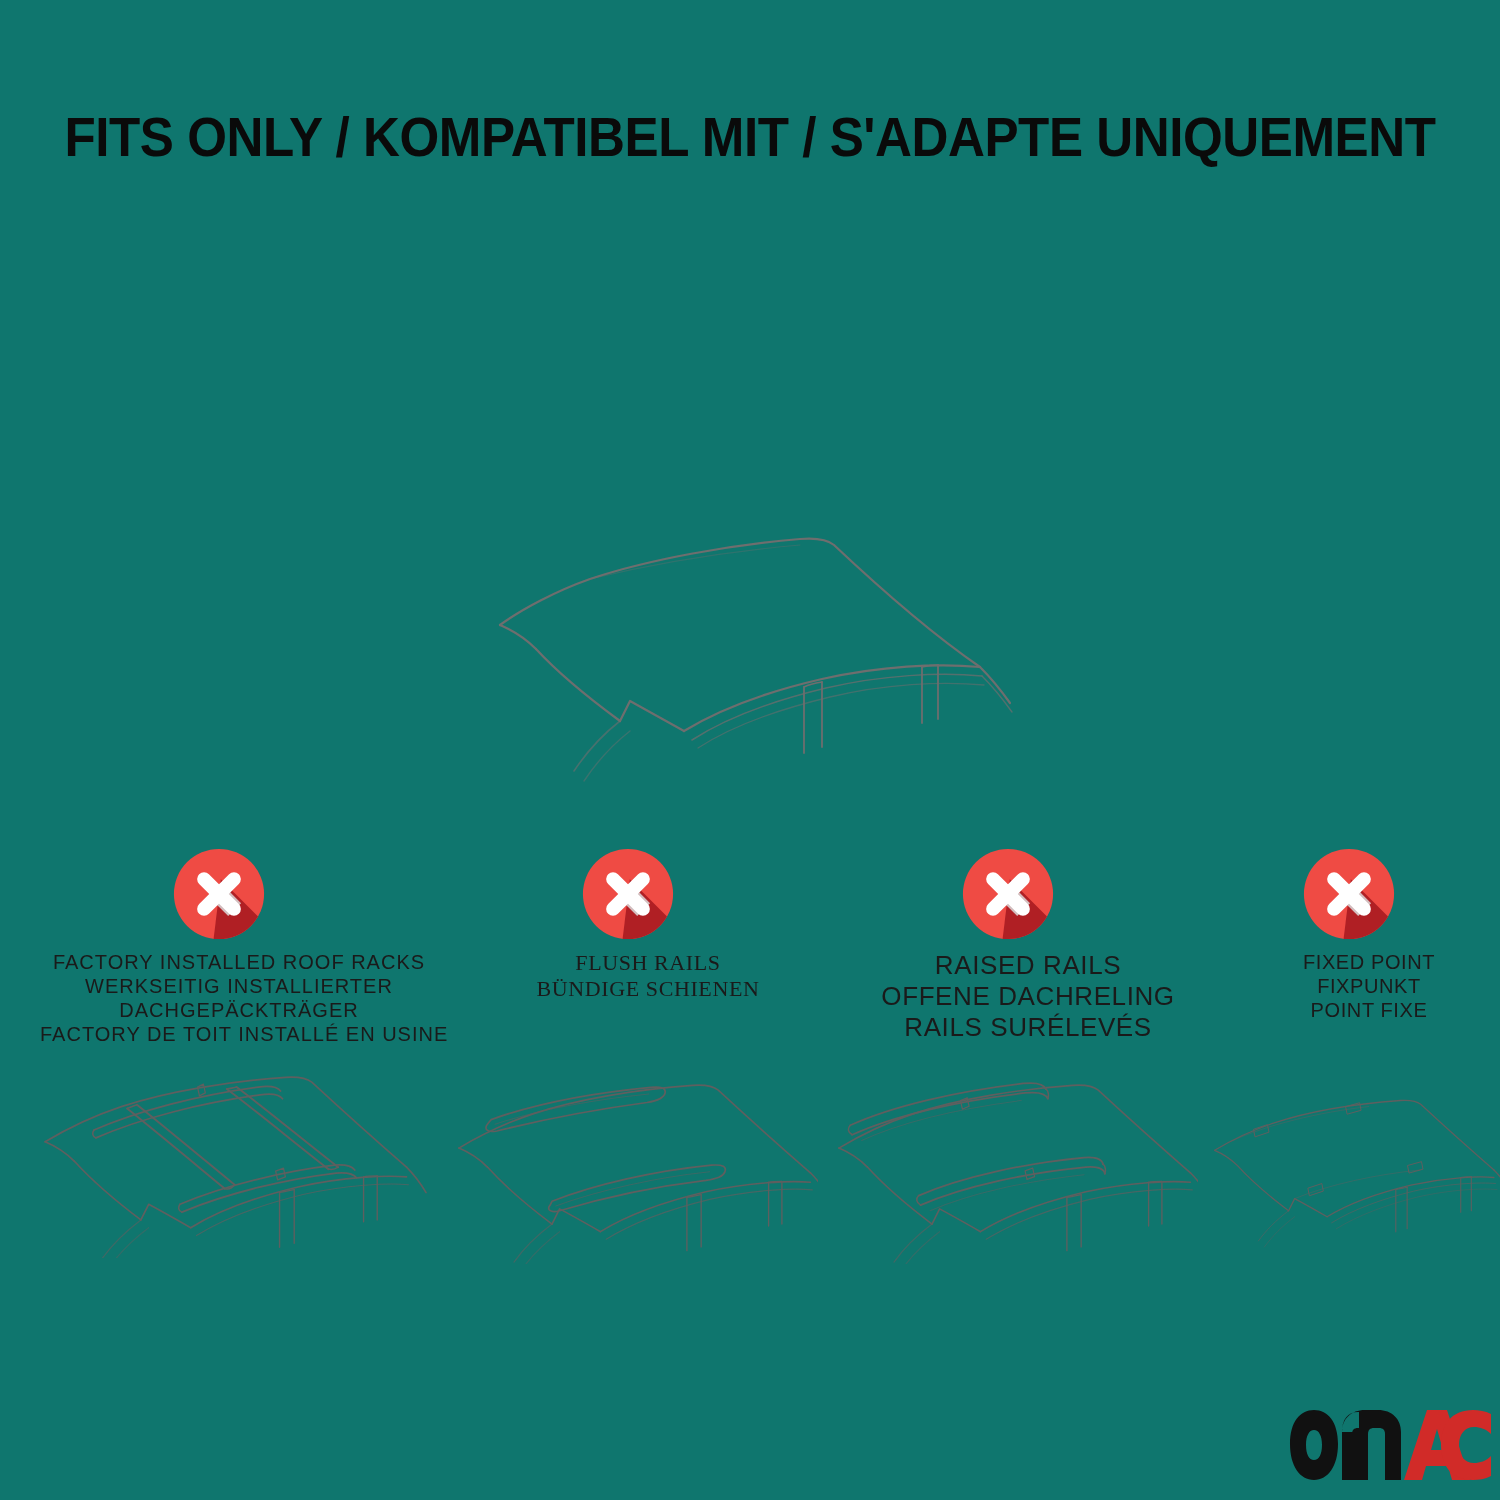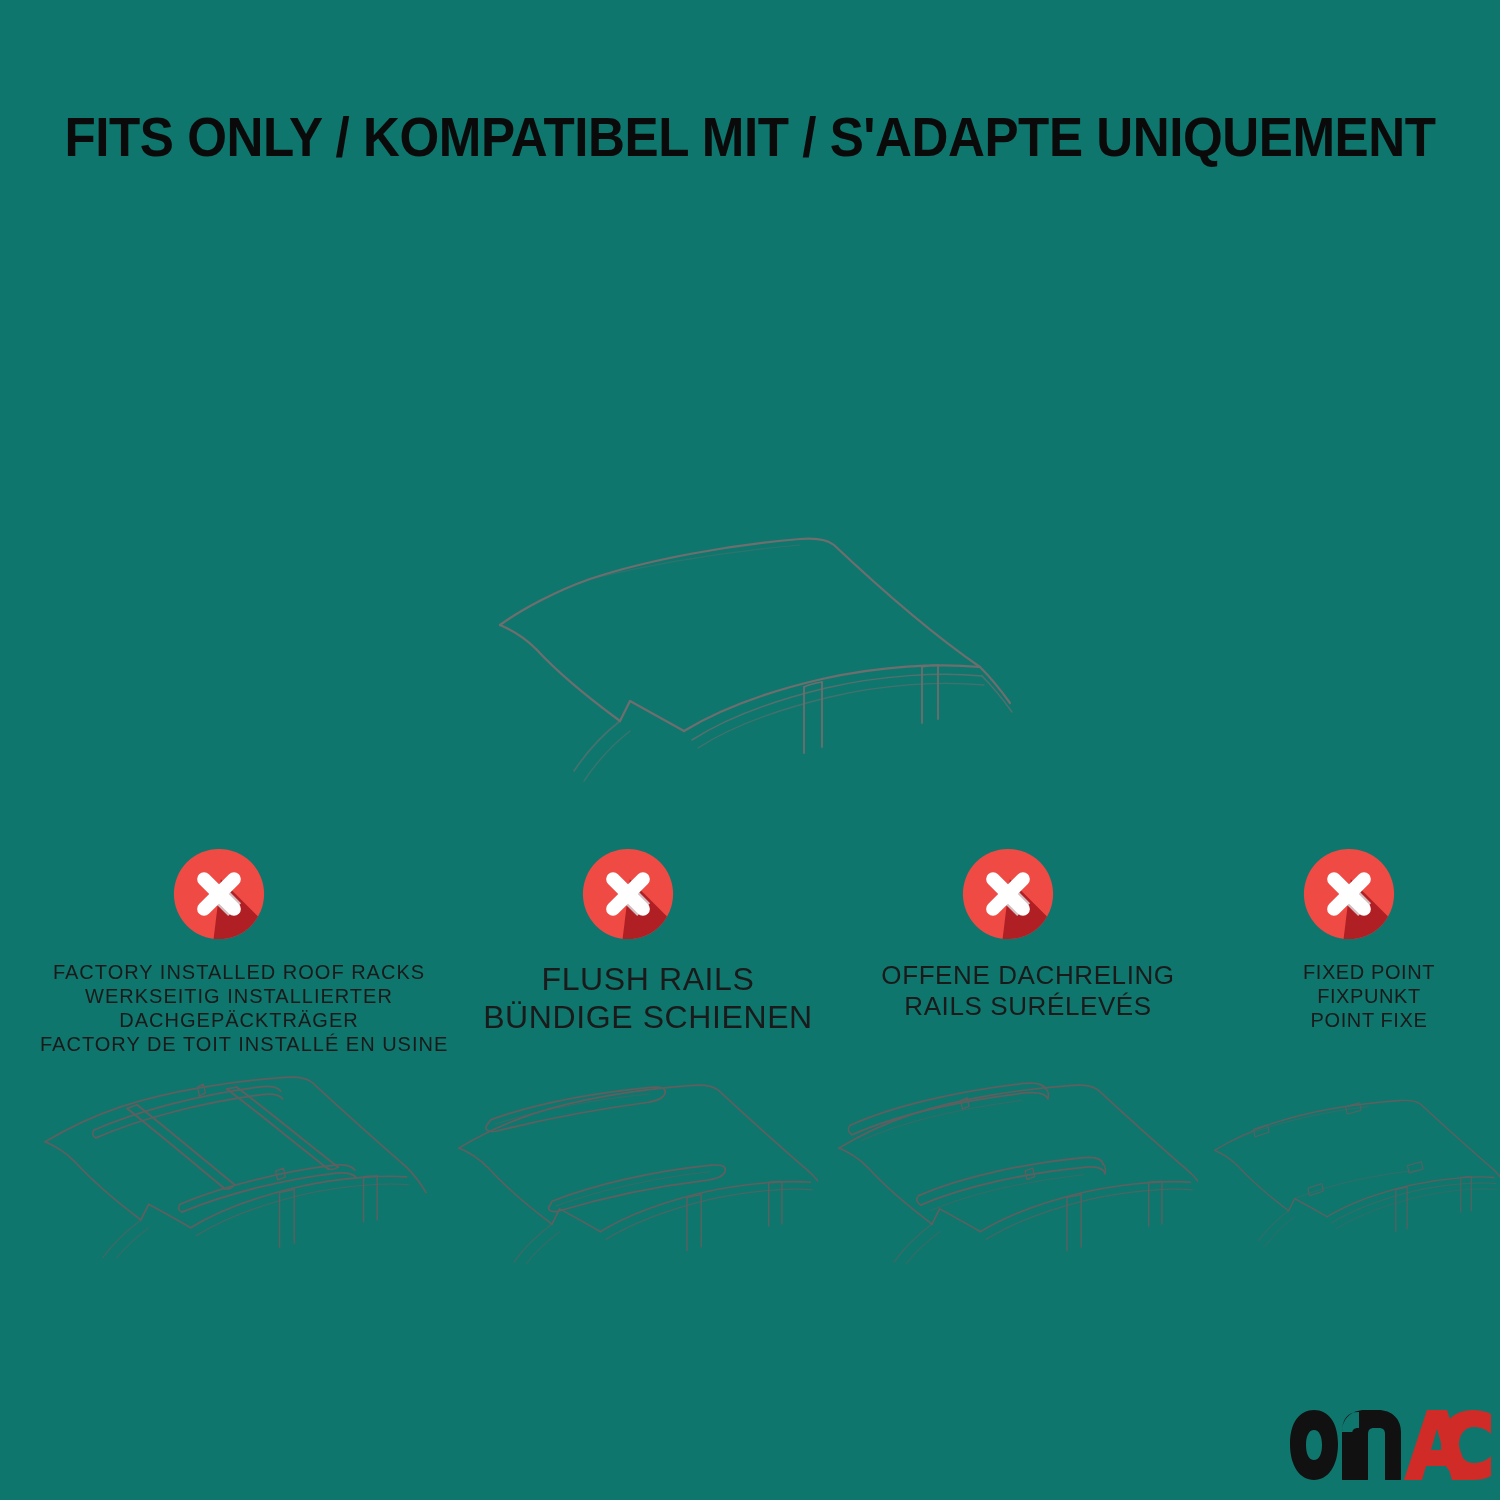--- a/index.html
+++ b/index.html
@@ -77,29 +77,29 @@
   .bad-col {
     position: relative;
     text-align: center;
   }
   .bad-col.c0 { width: 438px; }
   .bad-col.c1 { width: 380px; }
   .bad-col.c2 { width: 380px; }
   .bad-col.c3 { width: 302px; }
 
   .bad-label {
-    margin-top: 20px;
+    margin-top: 10px;
     color: #1a1a1a;
     font-weight: 400;
     line-height: 1.2;
     padding-left: 40px;
   }
   .bad-label div { white-space: nowrap; }
   .c0 .bad-label { font-size: 20px; letter-spacing: 1.0px; }
-  .c1 .bad-label { font-size: 32px; letter-spacing: 0.6px; }
+  .c1 .bad-label { font-size: 22px; letter-spacing: 0.6px; font-family: Liberation Serif, serif; }
   .c2 .bad-label { font-size: 26px; letter-spacing: 0.6px; }
   .c3 .bad-label { font-size: 20px; letter-spacing: 0.6px; }
 
   .bad-illustration {
     position: absolute;
     left: 0;
     width: 100%;
   }
   .c0 .bad-illustration { top: 200px; height: 210px; }
   .c1 .bad-illustration { top: 206px; height: 210px; }
@@ -290,20 +290,21 @@
           <path d="M52 34 L66 48 L100 82 L100 100 L44 100 Z" fill="#B01F24"></path>
           <path d="M46 60 L60 46 L74 60 L60 74 Z" fill="#d9d9d9" opacity="0.85"></path>
         </g>
         <g fill="#ffffff">
           <rect x="42.5" y="19.5" width="15" height="61" rx="7.5" transform="rotate(45 50 50)"></rect>
           <rect x="42.5" y="19.5" width="15" height="61" rx="7.5" transform="rotate(-45 50 50)"></rect>
         </g>
       </svg>
 
       <div class="bad-label">
+        <div>RAISED RAILS</div>
         <div>OFFENE DACHRELING</div>
         <div>RAILS SURÉLEVÉS</div>
       </div>
 
       <svg class="bad-illustration" viewBox="0 0 400 215" fill="none" preserveAspectRatio="xMidYMid meet">
         <g stroke="#5f5f5f" stroke-width="1.7" stroke-linecap="round" stroke-linejoin="round" fill="none">
           <path d="M22 96 C42 84 70 70 100 60 C148 44 212 34 268 30 C282 29 290 31 295 35 C322 60 362 96 392 122"></path>
           <path d="M22 96 C34 101 44 108 52 116"></path>
           <path d="M52 116 C72 138 96 158 120 176"></path>
           <path d="M120 176 L128 160 C143 168 157 176 171 184"></path>

